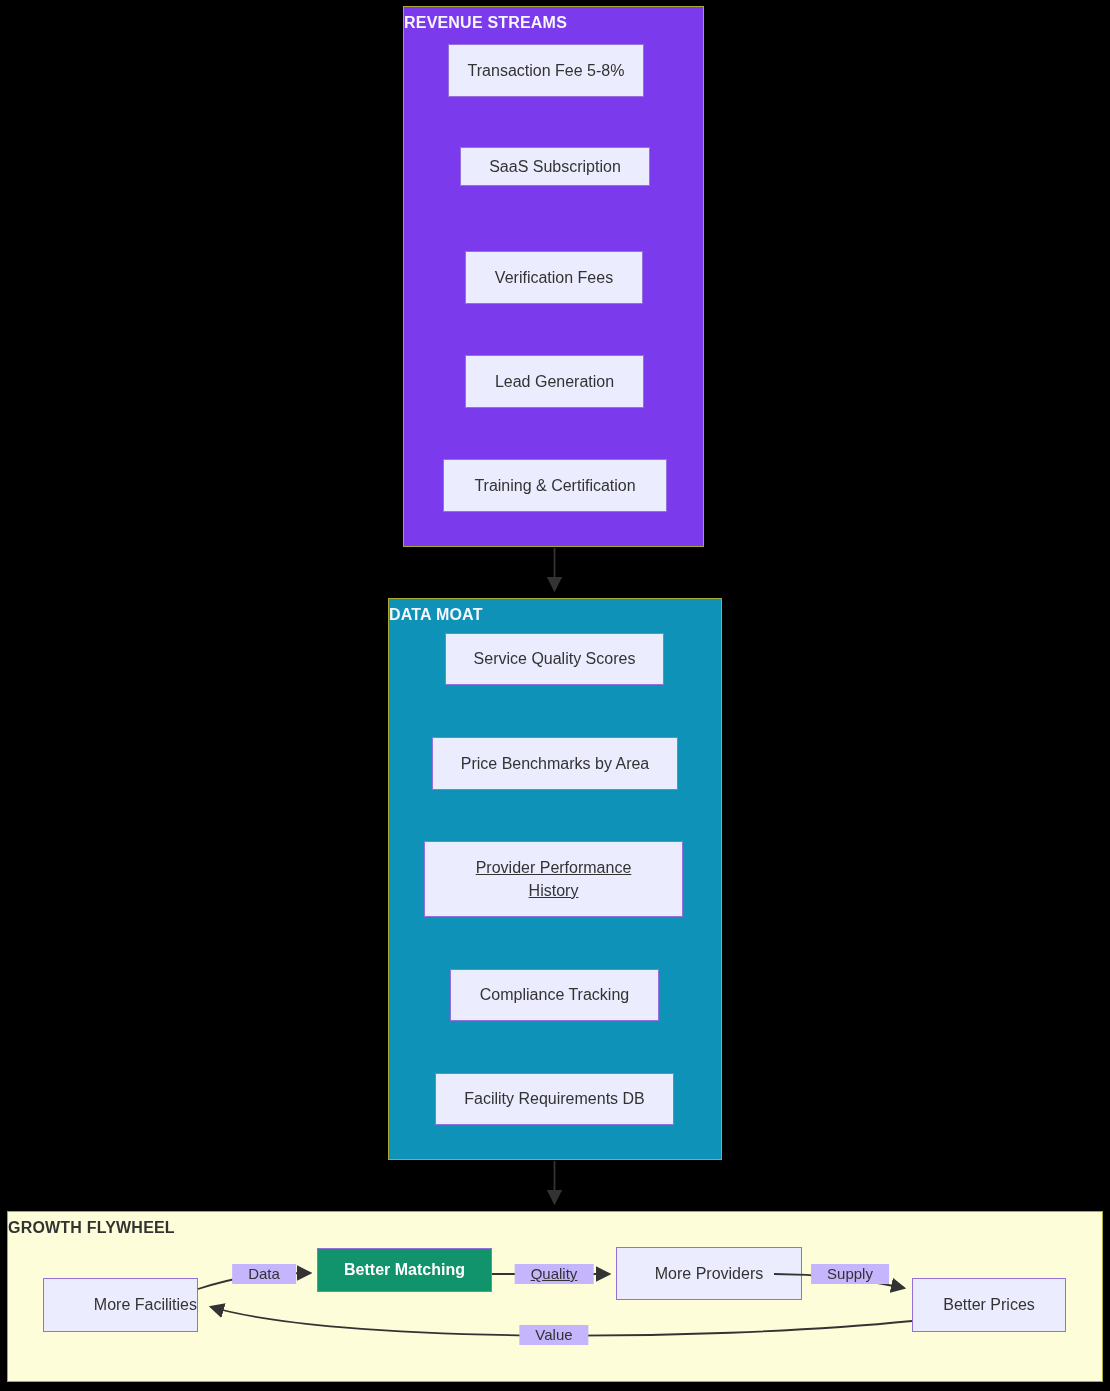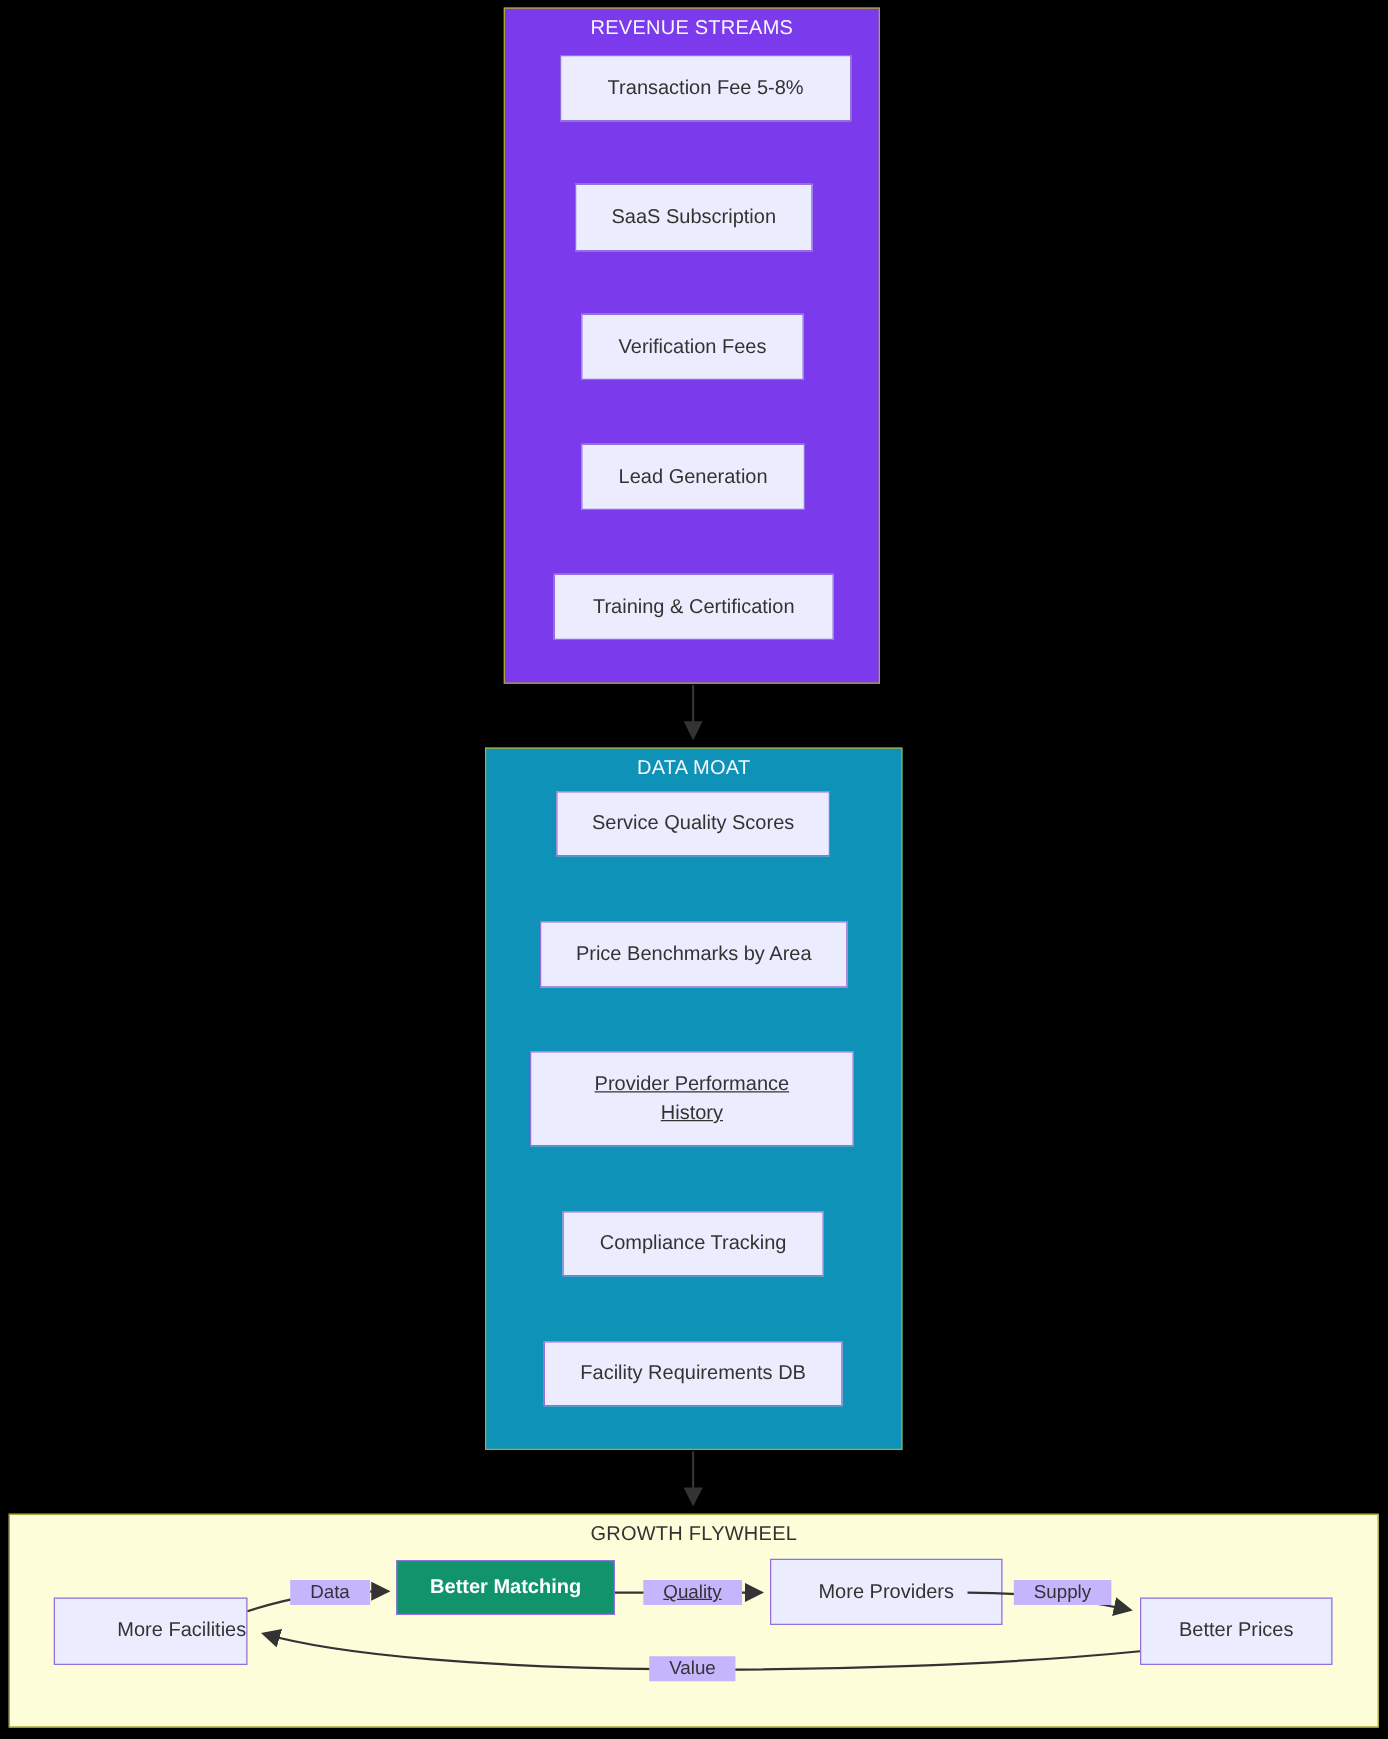--- a/index.html
+++ b/index.html
@@ -5,22 +5,22 @@
   html,body{margin:0;padding:0;background:#000;}
   body{
     font-family:"Liberation Sans","DejaVu Sans",sans-serif;
     width:1110px;height:1391px;position:relative;overflow:hidden;
   }
   .canvas{position:absolute;inset:0;width:1110px;height:1391px;background:#000;}
   .cluster{
     position:absolute;border:1.5px solid #AAAA33;box-sizing:border-box;
   }
   .cluster-title{
-    position:absolute;left:0;right:0;top:7px;text-align:center;
-    font-size:16px;font-weight:400;letter-spacing:.2px;
+    position:absolute;left:0;right:0;top:7px;
+    font-size:16px;font-weight:700;letter-spacing:.2px;
   }
   .cluster-title.light{color:#f6f6fb;}
   .cluster-title.dark{color:#333333;}
   .node{
     position:absolute;background:#ECECFF;border:1px solid #9370DB;
     box-sizing:border-box;display:flex;align-items:center;justify-content:center;
     text-align:center;font-size:16px;color:#333333;line-height:1.45;
   }
   .node.highlight{background:#11936B;color:#ffffff;font-weight:600;}
   .edge-label{
@@ -31,24 +31,24 @@
   .edges-svg{position:absolute;left:0;top:0;width:1110px;height:1391px;pointer-events:none;}
 </style>
 </head>
 <body>
 
 <div class="canvas">
 
   <div class="cluster" style="left:403px;top:6px;width:301px;height:541px;background:#7B3AEB;">
     <div class="cluster-title light">REVENUE STREAMS</div>
   </div>
-  <div class="node" style="left:448px;top:44px;width:233px;height:53px;">
+  <div class="node" style="left:448px;top:44px;width:196px;height:53px;">
       <span>Transaction Fee 5-8%</span>
     </div>
-  <div class="node" style="left:460px;top:147px;width:190px;height:54px;">
+  <div class="node" style="left:460px;top:147px;width:190px;height:39px;">
       <span>SaaS Subscription</span>
     </div>
   <div class="node" style="left:465px;top:251px;width:178px;height:53px;">
       <span>Verification Fees</span>
     </div>
   <div class="node" style="left:465px;top:355px;width:179px;height:53px;">
       <span>Lead Generation</span>
     </div>
   <div class="node" style="left:443px;top:459px;width:224px;height:53px;">
       <span>Training &amp; Certification</span>

